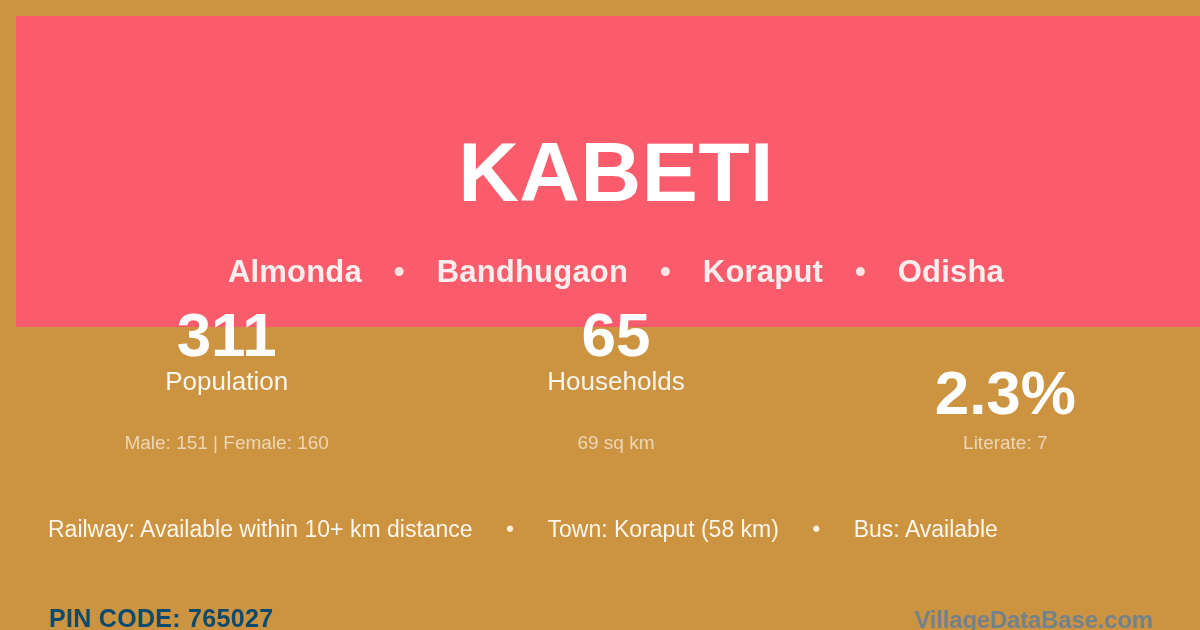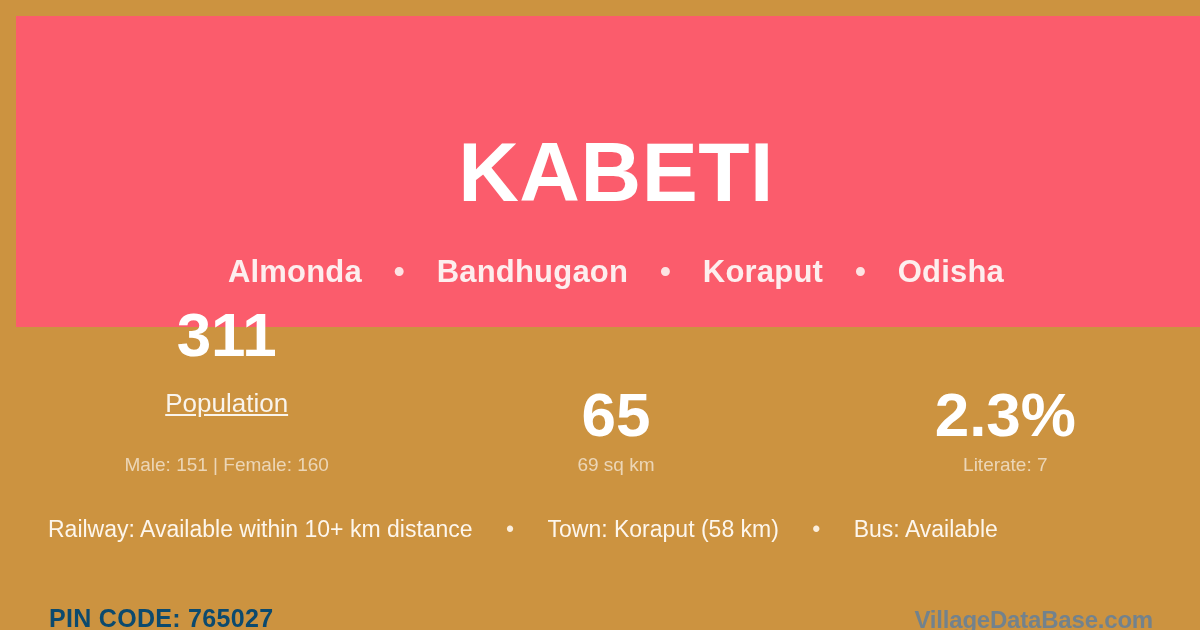--- a/index.html
+++ b/index.html
@@ -91,26 +91,24 @@
 
   .stat-value {
     font-size:62px;
     font-weight:bold;
     line-height:1.0;
     color:#ffffff;
     height:64px;
   }
 
   .stat-label {
-    margin-top:22px;
     font-size:26px;
     font-weight:normal;
     line-height:1.0;
     color:#f9f4ec;
-    text-decoration:underline;
   }
 
   .stat-sub {
     margin-top:7px;
     font-size:19px;
     font-weight:normal;
     line-height:1.0;
     color:rgba(255,255,255,0.62);
   }
 
@@ -186,20 +184,21 @@
   <div class="stats-row">
 
     <div class="stat-col">
       <div class="stat-value">311</div>
       <div class="stat-label">Population</div>
       <div class="stat-sub">Male: 151 | Female: 160</div>
     </div>
 
     <div class="stat-col">
       <div class="stat-value">65</div>
+      <div class="stat-label">Households</div>
       <div class="stat-sub">69 sq km</div>
     </div>
 
     <div class="stat-col">
       <div class="stat-value">2.3%</div>
       <div class="stat-sub">Literate: 7</div>
     </div>
 
   </div>
 

